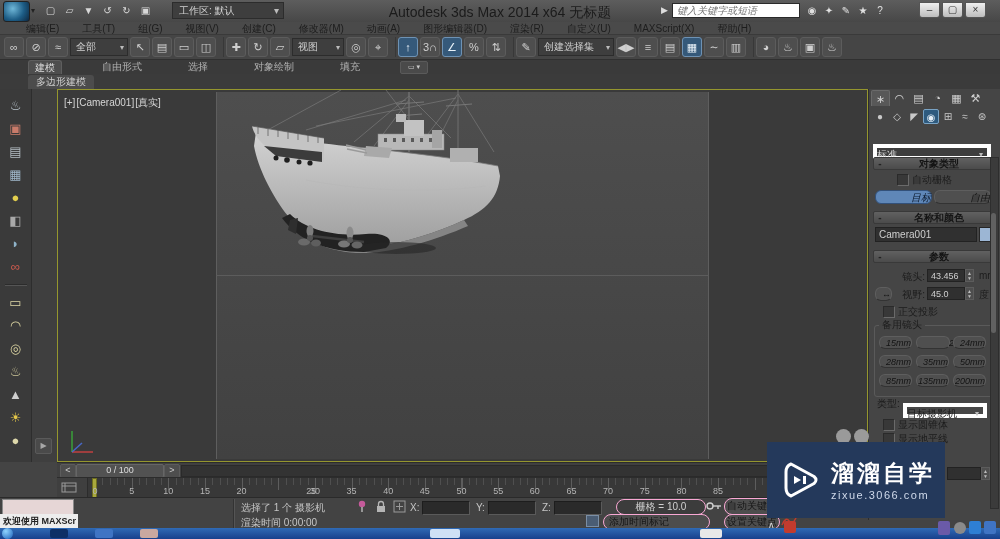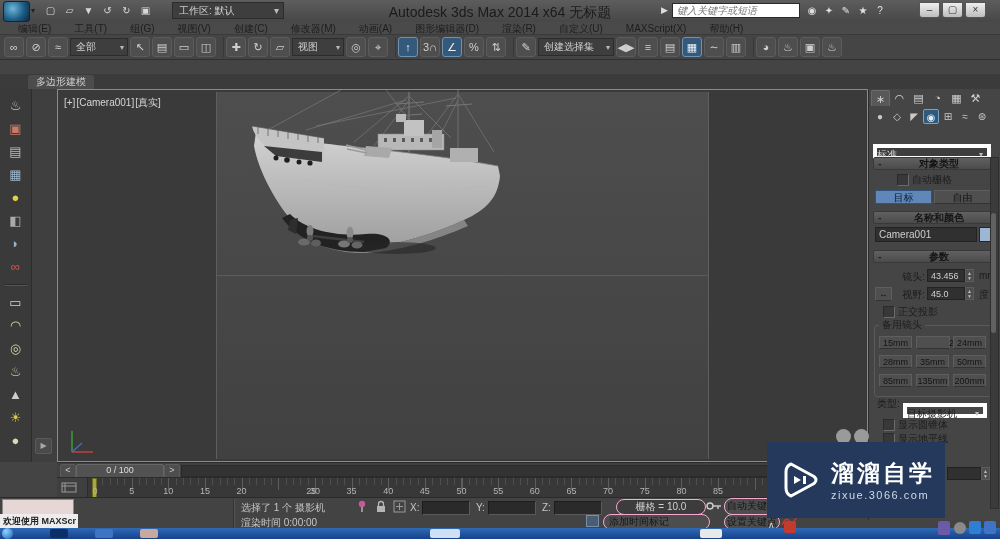--- a/index.html
+++ b/index.html
@@ -29,21 +29,21 @@
     box-sizing:border-box;font-family:inherit;}
   #searchtools{left:805px;top:3px;display:flex;gap:3px;}
   .sbtn{width:14px;height:15px;line-height:15px;text-align:center;color:#e0e0e0;
     font-size:10px;}
   #winbtns{left:919px;top:2px;display:flex;gap:2px;}
   .wbtn{width:19px;height:14px;border-radius:0 0 3px 3px;text-align:center;
     line-height:13px;font-size:10px;color:#333;
     background:linear-gradient(#efefef,#bdbdbd);border:1px solid #555;}
   
   #menubar{left:0;top:22px;width:1000px;height:13px;background:#4a4a4a;
-    border-bottom:1px solid #3a3a3a;display:flex;gap:23px;padding-left:18px;
+    border-bottom:1px solid #3a3a3a;display:flex;gap:23px;padding-left:26px;
     box-sizing:border-box;}
   .mitem{color:#1d1d1d;font-size:10px;line-height:13px;white-space:nowrap;}
   
   #main-toolbar{left:0;top:35px;width:1000px;height:25px;background:#454545;
     border-bottom:1px solid #303030;display:flex;align-items:center;gap:2px;
     padding-left:4px;box-sizing:border-box;}
   .tbtn{width:20px;height:20px;border-radius:3px;background:#4e4e4e;
     border:1px solid #5c5c5c;color:#cfcfcf;font-size:11px;line-height:18px;
     text-align:center;box-sizing:border-box;overflow:hidden;flex:none;}
   .tbtn.act{background:#35597a;border-color:#6e92b4;color:#e8f1f8;}
@@ -154,22 +154,22 @@
   .chk{position:absolute;width:10px;height:10px;background:#383838;
     border:1px solid #2a2a2a;border-bottom-color:#6a6a6a;border-right-color:#6a6a6a;}
   .plabel{position:absolute;color:#1c1c1c;font-size:10px;}
   .pfield{position:absolute;height:13px;background:#303030;border:1px solid #222;
     color:#cfcfcf;font-size:9px;line-height:12px;padding-left:3px;
     box-sizing:border-box;}
   .spin{position:absolute;width:9px;height:13px;background:#4e4e4e;
     border:1px solid #5c5c5c;box-sizing:border-box;color:#bbb;font-size:5px;
     line-height:5px;text-align:center;padding-top:1px;}
   .pbtn{position:absolute;background:#4f4f4f;border:1px solid #5e5e5e;
-    border-bottom-color:#333;border-radius:1px;color:#141414;font-size:9px;
-    text-align:center;box-sizing:border-box;}
+    border-bottom-color:#333;border-radius:6px;color:#141414;font-size:9px;
+    text-align:right;box-sizing:border-box;font-style:italic;}
   .pbtn.blue{background:#5f87b8;border-color:#33517a;color:#0c1a2e;}
   #lensgroup{position:absolute;left:5px;top:236px;width:118px;height:70px;
     border:1px solid #5a5a5a;border-radius:3px;}
   #lenslegend{position:absolute;left:10px;top:229px;background:#454545;
     padding:0 3px;color:#1c1c1c;font-size:10px;}
   #pscroll{position:absolute;right:1px;top:68px;width:7px;height:350px;
     background:#3b3b3b;border:1px solid #2e2e2e;}
   #pthumb{position:absolute;left:0px;top:55px;width:5px;height:120px;
     background:#616161;border-radius:3px;}
   
@@ -266,20 +266,28 @@
       <div class="tbtn act">▦</div>
       <div class="tbtn">∼</div>
       <div class="tbtn">▥</div>
       <div class="tsep"></div>
       <div class="tbtn">◕</div>
       <div class="tbtn">♨</div>
       <div class="tbtn">▣</div>
       <div class="tbtn">♨</div>
     </div>
 
+  <div id="ribbonrow" class="abs">
+    <span class="rtab act">建模</span>
+    <span class="rtab">自由形式</span>
+    <span class="rtab">选择</span>
+    <span class="rtab">对象绘制</span>
+    <span class="rtab">填充</span>
+    <span id="ribbonmin">▭ ▾</span>
+  </div>
   <div id="subtabrow" class="abs">
     <span id="subtab">多边形建模</span>
   </div>
 
   <div id="leftcol" class="abs">
     <div id="leftstrip">
         <div class="licon" style="color: rgb(185, 196, 204);">♨</div>
         <div class="licon" style="color: rgb(201, 123, 106);">▣</div>
         <div class="licon" style="color: rgb(181, 190, 196);">▤</div>
         <div class="licon" style="color: rgb(159, 182, 201);">▦</div>

